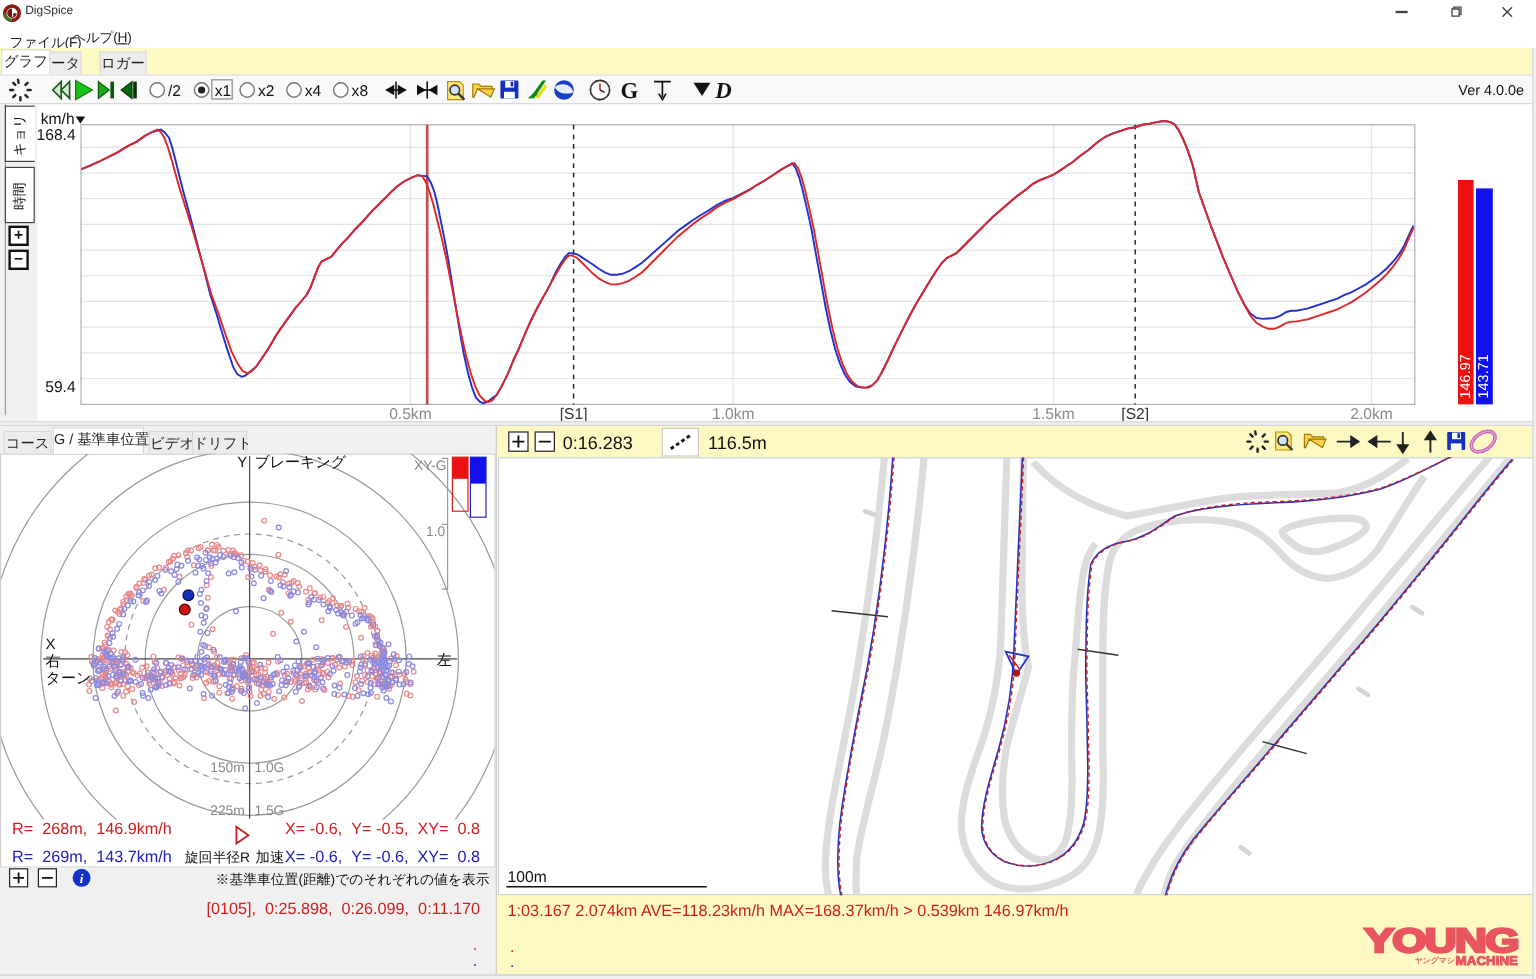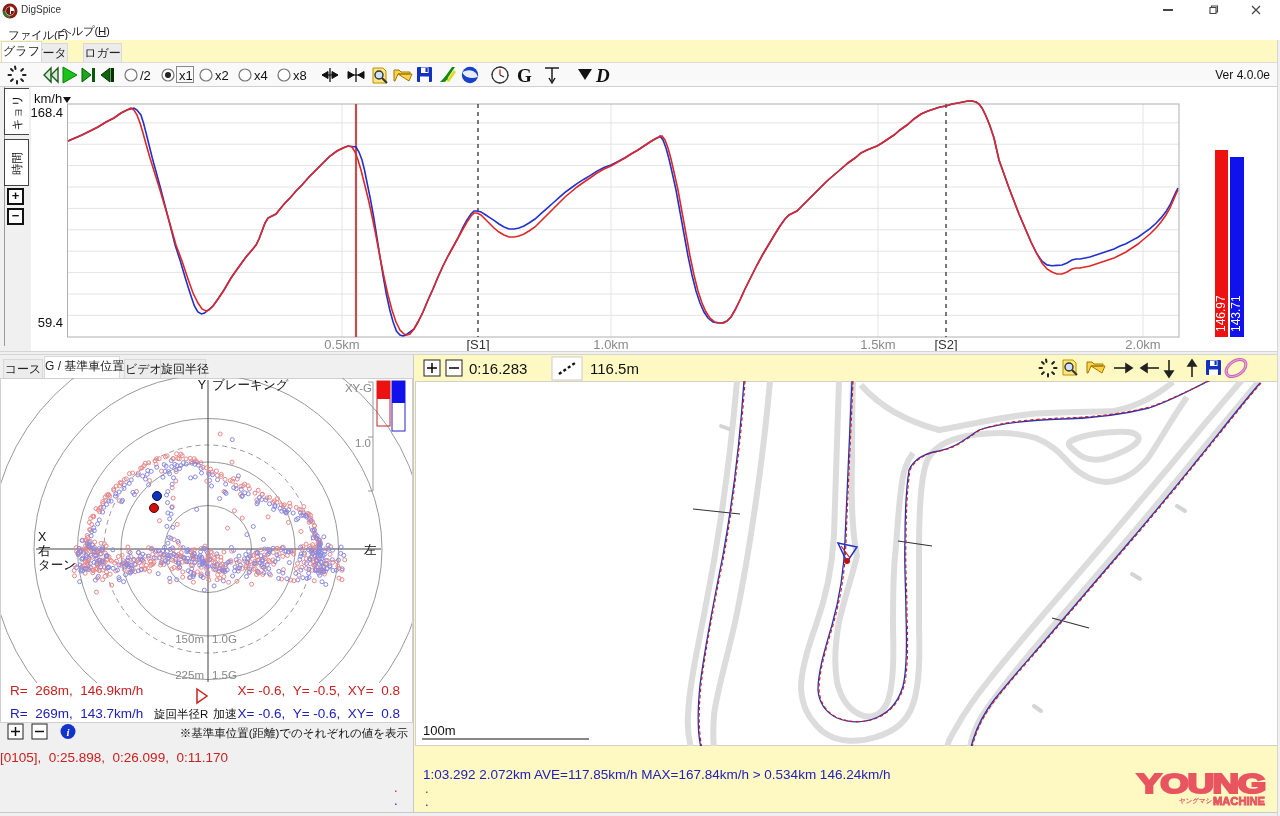--- a/index.html
+++ b/index.html
@@ -199,21 +199,21 @@
  <text x="1225" y="332" font-size="12" fill="#fff" transform="rotate(-90 1225,332)" text-anchor="start">146.97</text>
  <text x="1240" y="332" font-size="12" fill="#fff" transform="rotate(-90 1240,332)" text-anchor="start">143.71</text>
 </svg>
 </div>
 <div id="divider" class="abs"></div>
 
 <div id="bl" class="abs">
  <div class="ltab" style="left:3px;width:40px">コース</div>
  <div class="ltab sel" style="left:44px;width:76px">G / 基準車位置</div>
  <div class="ltab" style="left:124px;width:38px">ビデオ</div>
- <div class="ltab" style="left:160px;width:46px">旋回半径</div>
+ <div class="ltab" style="left:160px;width:46px">ドリフト</div>
  <div class="abs" style="left:0px;top:23px;width:413px;height:345px;background:#fff;border:1px solid #d0d0d0"></div>
  <svg class="abs" style="left:0;top:23px" width="413" height="362" viewBox="0 378 413 362">
   <defs>
         <clipPath id="pclip">
           <rect x="1" y="378" width="411" height="305"></rect>
         </clipPath>
       </defs>
   <g clip-path="url(#pclip)">
    <circle cx="208.0" cy="549.0" r="43.5" fill="none" stroke="#999" stroke-width="1"></circle>
         <circle cx="208.0" cy="549.0" r="87.0" fill="none" stroke="#999" stroke-width="1"></circle>
@@ -1174,21 +1174,21 @@
    <rect x="8" y="1" width="15" height="15" fill="#fff" stroke="#222"></rect>
         <line x1="11" y1="8.5" x2="20" y2="8.5" stroke="#111" stroke-width="1.5"></line>
         <line x1="15.5" y1="4" x2="15.5" y2="13" stroke="#111" stroke-width="1.5"></line>
    <rect x="32" y="1" width="15" height="15" fill="#fff" stroke="#222"></rect>
         <line x1="35" y1="8.5" x2="44" y2="8.5" stroke="#111" stroke-width="1.5"></line>
    <circle cx="68" cy="8.5" r="7.5" fill="#1133cc"></circle>
         <text x="68" y="13" font-size="11" text-anchor="middle" fill="#fff" font-weight="700" font-style="italic" font-family="Liberation Serif,serif">i</text>
    <text x="408" y="13.5" font-size="11.5" fill="#111" text-anchor="end">※基準車位置(距離)でのそれぞれの値を表示</text>
   </svg>
  </div>
- <div class="abs redtx" style="left:0;top:395px;width:400px;font-size:13.5px;white-space:pre">[0105],  0:25.898,  0:26.099,  0:11.170</div>
+ <div class="abs redtx" style="left:0;top:395px;width:400px;text-align:right;font-size:13.5px;white-space:pre">[0105],  0:25.898,  0:26.099,  0:11.170</div>
  <div class="abs redtx" style="left:394px;top:425px;font-size:13px">.</div>
  <div class="abs blutx" style="left:394px;top:438px;font-size:13px">.</div>
 </div>
 
 <div id="br" class="abs">
  <svg class="abs" style="left:0;top:0" width="867" height="27" viewBox="0 0 867 27">
   <rect x="10" y="5" width="16" height="16" fill="#fff" stroke="#222"></rect>
       <line x1="13" y1="13" x2="23" y2="13" stroke="#111" stroke-width="1.6"></line>
       <line x1="18" y1="8" x2="18" y2="18" stroke="#111" stroke-width="1.6"></line>
   <rect x="32" y="5" width="16" height="16" fill="#fff" stroke="#222"></rect>
@@ -1268,21 +1268,21 @@
    <path d="M744,381 C740,440 732,505 723,555 C714,600 705,645 700,685 C697,715 698,735 701,748"></path>
    <path d="M852,381 C850,430 847,490 845,540 C844,575 839,600 832,625 C824,652 818,672 818,690 C819,703 825,712 837,718 C850,723 865,723 878,717 C891,711 899,700 903,686 C907,670 907,645 906,615 C906,590 904,565 905,540 C905,515 906,490 909,470 C914,459 926,453 939,451 C955,448 965,439 979,430 C999,422 1031,419 1063,418 C1097,417 1125,413 1149,407 C1167,401 1191,389 1210,380"></path>
    <path d="M1260,383 C1241,405 1220,432 1199,458 C1177,485 1156,511 1131,540 C1101,575 1071,610 1041,645 C1021,668 1006,685 994,700 C984,713 977,727 973,740 L971,747"></path>
   </g>
   <path d="M837,543 L856,547 L846,562 Z" fill="none" stroke="#2233cc" stroke-width="1.5"></path>
   <line x1="840" y1="546" x2="849" y2="558" stroke="#cc2020" stroke-width="1.2"></line>
   <circle cx="846" cy="561" r="3" fill="#bb1111"></circle>
   <text x="422" y="735" font-size="13" fill="#111">100m</text>
   <line x1="421" y1="739" x2="588" y2="739" stroke="#111" stroke-width="1.2"></line>
  </svg>
- <div class="abs blutx" style="left:9px;top:412px;font-size:13.5px">1:03.292 2.072km AVE=117.85km/h MAX=167.84km/h &gt; 0.534km 146.24km/h</div>
+ <div class="abs redtx" style="left:9px;top:396px;font-size:13.5px">1:03.167 2.074km AVE=118.23km/h MAX=168.37km/h &gt; 0.539km 146.97km/h</div>
  <div class="abs redtx" style="left:11px;top:426px;font-size:13px">.</div>
  <div class="abs blutx" style="left:11px;top:439px;font-size:13px">.</div>
  <svg class="abs" style="left:718px;top:412px" width="150" height="42" viewBox="0 0 150 42">
   <text x="5" y="26" font-size="28" font-weight="700" fill="#e85560" stroke="#e85560" stroke-width="2.2" textLength="128" lengthAdjust="spacingAndGlyphs" style="letter-spacing:-1px">YOUNG</text>
   <text x="47" y="35.5" font-size="6.5" fill="#e85560" stroke="#e85560" stroke-width="0.2">ヤングマシン</text>
   <text x="81" y="37.5" font-size="10.5" font-weight="700" fill="#e85560" stroke="#e85560" stroke-width="0.8" textLength="52" lengthAdjust="spacingAndGlyphs">MACHINE</text>
  </svg>
 </div>
 <div class="abs" style="left:0;top:812px;width:1280px;height:4px;background:#f0f0f0;border-top:1px solid #c9c9c9"></div>
 <div class="abs" style="left:1277px;top:40px;width:3px;height:776px;background:#f0f0f0;border-left:1px solid #d5d5d5"></div>

